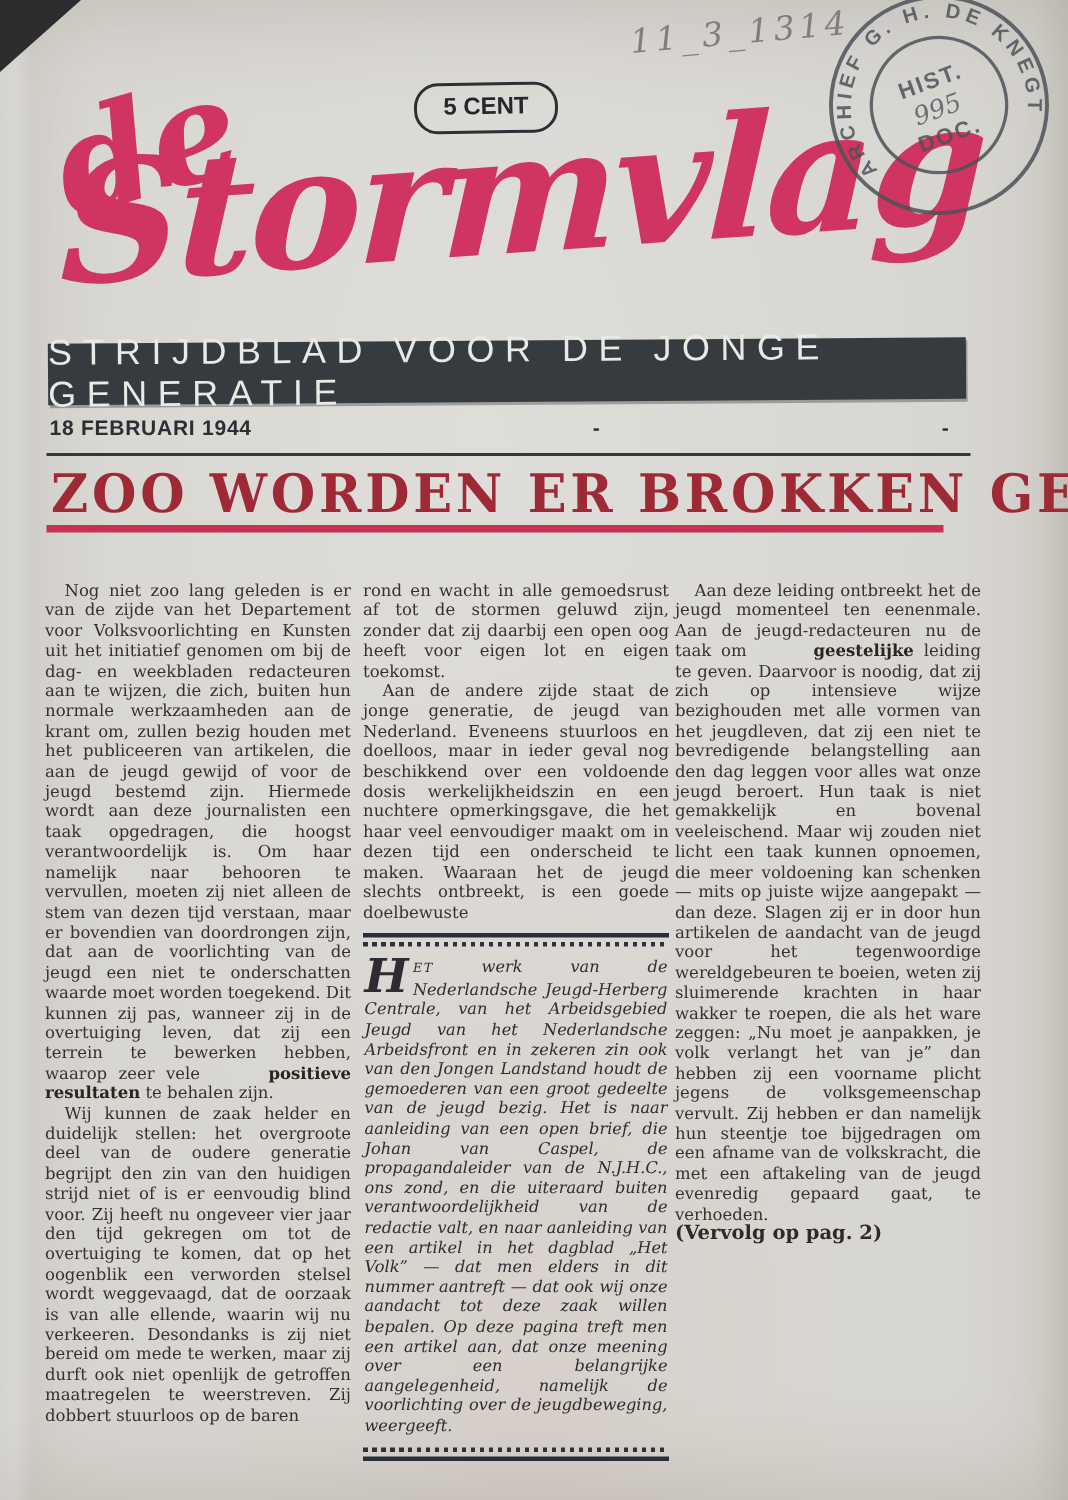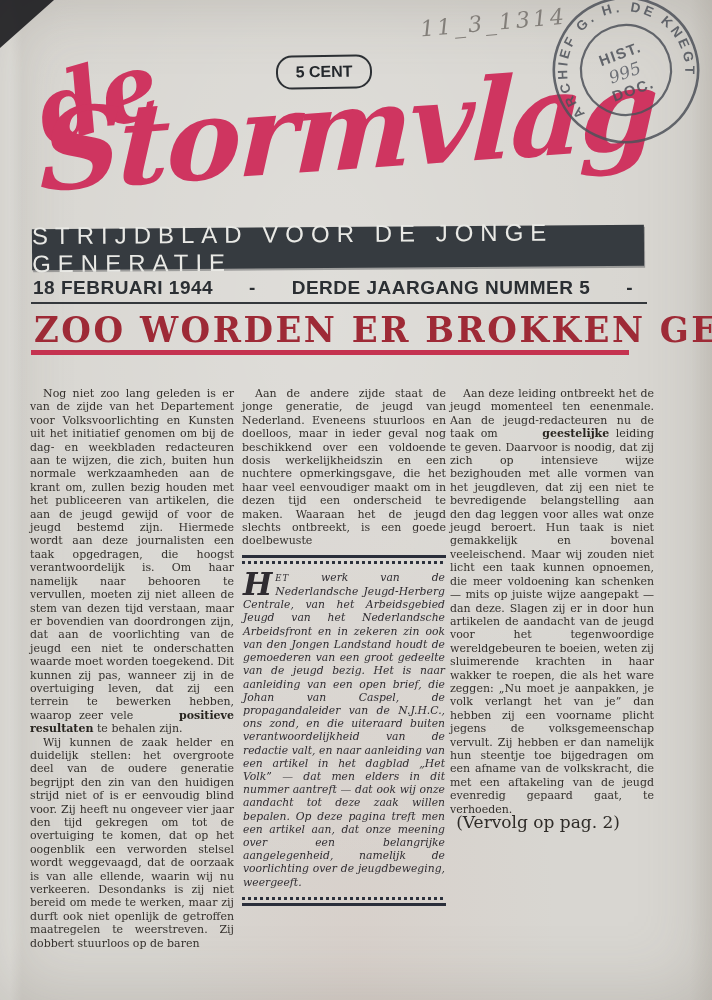--- a/index.html
+++ b/index.html
@@ -34,21 +34,21 @@
   .stamp{position:absolute;left:548px;top:-8px;width:156px;height:156px;
     transform:rotate(-20deg);opacity:.85;}
   
   .banner{position:absolute;left:32px;top:227px;width:612px;height:41px;
     background:#363b40;display:flex;align-items:center;justify-content:center;
     font-family:"Liberation Sans",sans-serif;font-size:24px;letter-spacing:7px;
     color:#e9e9e5;transform:rotate(-0.4deg);box-shadow:1px 2px 0 rgba(40,44,48,.35);}
   
   .dateline{position:absolute;left:33px;top:277px;width:600px;display:flex;
     justify-content:space-between;align-items:baseline;
-    font-family:"Liberation Sans",sans-serif;font-weight:bold;font-size:19px;color:#2b2f33;
+    font-family:"Liberation Sans",sans-serif;font-weight:bold;font-size:14px;color:#2b2f33;
     letter-spacing:0.5px;text-align:center;}
   .dateline-rule{position:absolute;left:31px;top:302px;width:616px;height:2px;background:#34383c;}
   
   .headline{position:absolute;left:34px;top:310px;width:600px;font-weight:bold;
     font-size:34px;letter-spacing:2.5px;color:#9e2a36;white-space:nowrap;
     transform:scaleY(1.04);}
   .headline-rule{position:absolute;left:31px;top:350px;width:598px;height:5px;background:#c53350;}
   
   .col{position:absolute;top:387px;width:204px;font-size:11px;line-height:13.4px;
     color:#34302c;text-align:justify;}
@@ -61,22 +61,22 @@
   .rule-solid{height:3px;background:#2a2e3a;}
   .rule-dotted{height:3px;margin-top:3px;
     background:repeating-linear-gradient(to right,#2c313c 0 3px,transparent 3px 6px);}
   .rule-dotted-b{height:3px;margin-bottom:3px;
     background:repeating-linear-gradient(to right,#2c313c 0 3px,transparent 3px 6px);}
   .inset-body{font-style:italic;font-size:10.8px;line-height:13.2px;color:#2f2c31;
     padding:7px 1px 8px 1px;text-align:justify;}
   .dropcap{float:left;font-size:31px;line-height:24px;font-weight:bold;font-style:italic;
     margin:1px 3px 0 0;}
   .smallcaps{font-size:8.5px;letter-spacing:1px;}
-  .continued{margin-top:13px;text-align:right;padding-right:34px;
-    font-weight:normal;font-size:17px;color:#2e2b27;}
+  .continued{margin-top:13px;text-align:left;padding-right:34px;
+    font-weight:bold;font-size:13px;color:#2e2b27;}
 </style>
 </head>
 <body>
 
 <div class="page">
 
   <div class="corner-wedge"></div>
 
   <div class="handwriting">11_3_1314</div>
 
@@ -103,34 +103,34 @@
     </svg>
   </div>
 
   <div class="banner">
     <span>STRIJDBLAD VOOR DE JONGE GENERATIE</span>
   </div>
 
   <div class="dateline">
     <span>18 FEBRUARI 1944</span>
     <span>-</span>
-    <span>DERDE JAARGANG NUMMER 5</span>
     <span>-</span>
   </div>
   <div class="dateline-rule"></div>
 
   <div class="headline">ZOO WORDEN ER BROKKEN GEMAAKT</div>
   <div class="headline-rule"></div>
 
   <div class="col col1">
     <p class="indent"><span>Nog niet zoo lang geleden is er van de zijde van het Departement voor Volksvoorlichting en Kunsten uit het initiatief genomen om bij de dag- en weekbladen redacteuren aan te wijzen, die zich, buiten hun normale werkzaamheden aan de krant om, zullen bezig houden met het publiceeren van artikelen, die aan de jeugd gewijd of voor de jeugd bestemd zijn. Hiermede wordt aan deze journalisten een taak opgedragen, die hoogst verantwoordelijk is. Om haar namelijk naar behooren te vervullen, moeten zij niet alleen de stem van dezen tijd verstaan, maar er bovendien van doordrongen zijn, dat aan de voorlichting van de jeugd een niet te onderschatten waarde moet worden toegekend. Dit kunnen zij pas, wanneer zij in de overtuiging leven, dat zij een terrein te bewerken hebben, waarop zeer vele </span><b class="inkbold">positieve resultaten</b><span> te behalen zijn.</span></p>
     <p class="indent">Wij kunnen de zaak helder en duidelijk stellen: het overgroote deel van de oudere generatie begrijpt den zin van den huidigen strijd niet of is er eenvoudig blind voor. Zij heeft nu ongeveer vier jaar den tijd gekregen om tot de overtuiging te komen, dat op het oogenblik een verworden stelsel wordt weggevaagd, dat de oorzaak is van alle ellende, waarin wij nu verkeeren. Desondanks is zij niet bereid om mede te werken, maar zij durft ook niet openlijk de getroffen maatregelen te weerstreven. Zij dobbert stuurloos op de baren</p>
   </div>
 
   <div class="col col2">
+    <p>rond en wacht in alle gemoedsrust af tot de stormen geluwd zijn, zonder dat zij daarbij een open oog heeft voor eigen lot en eigen toekomst.</p>
     <p class="indent">Aan de andere zijde staat de jonge generatie, de jeugd van Nederland. Eveneens stuurloos en doelloos, maar in ieder geval nog beschikkend over een voldoende dosis werkelijkheidszin en een nuchtere opmerkingsgave, die het haar veel eenvoudiger maakt om in dezen tijd een onderscheid te maken. Waaraan het de jeugd slechts ontbreekt, is een goede doelbewuste</p>
     <div class="inset">
       <div class="rule-solid"></div>
       <div class="rule-dotted"></div>
       <p class="inset-body"><span class="dropcap">H</span><span class="smallcaps">ET</span><span> werk van de Nederlandsche Jeugd-Herberg Centrale, van het Arbeidsgebied Jeugd van het Nederlandsche Arbeidsfront en in zekeren zin ook van den Jongen Landstand houdt de gemoederen van een groot gedeelte van de jeugd bezig. Het is naar aanleiding van een open brief, die Johan van Caspel, de propagandaleider van de N.J.H.C., ons zond, en die uiteraard buiten verantwoordelijkheid van de redactie valt, en naar aanleiding van een artikel in het dagblad „Het Volk” — dat men elders in dit nummer aantreft — dat ook wij onze aandacht tot deze zaak willen bepalen. Op deze pagina treft men een artikel aan, dat onze meening over een belangrijke aangelegenheid, namelijk de voorlichting over de jeugdbeweging, weergeeft.</span></p>
       <div class="rule-dotted-b"></div>
       <div class="rule-solid"></div>
     </div>
   </div>
 

